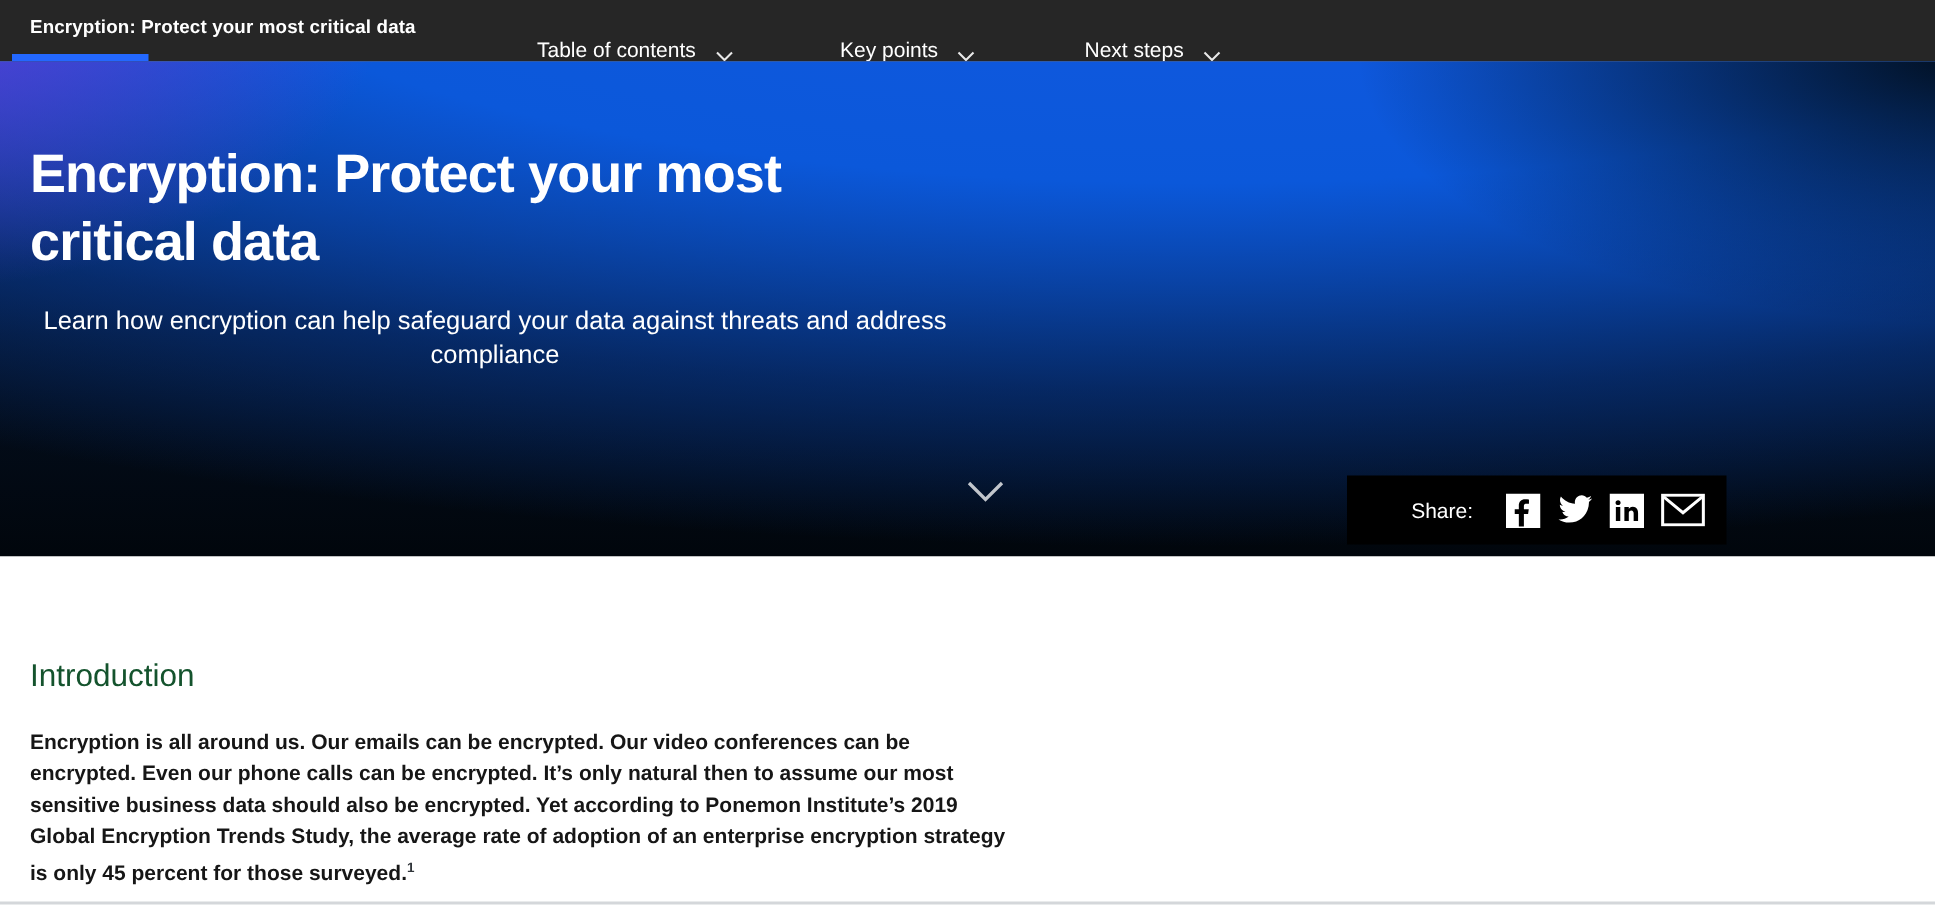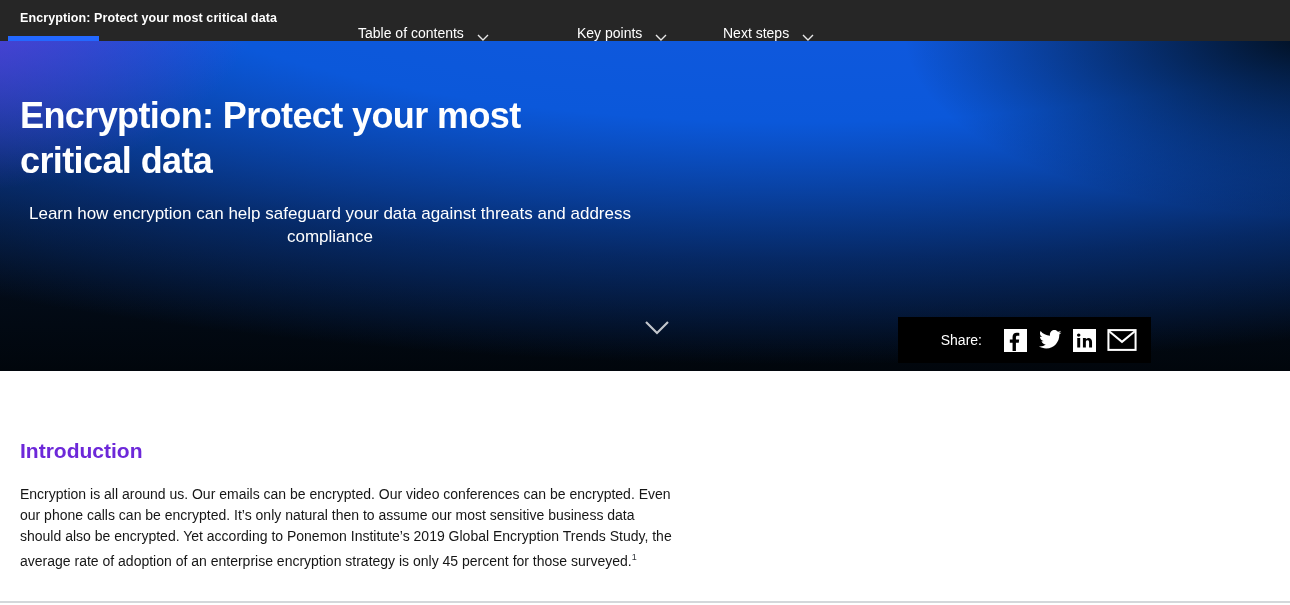--- a/index.html
+++ b/index.html
@@ -29,21 +29,21 @@
     background:#2368ff;
   }
   .nav-item {
     position:absolute; top:0; height:41px;
     display:flex; align-items:flex-end; gap:13px;
     color:#ffffff; font-size:14px; font-weight:400;
     cursor:pointer; white-space:nowrap;
   }
   .nav-item .chev { display:flex; align-items:center; }
   .nav-item-1 { left:358px; }
-  .nav-item-2 { left:560px;margin-left:17px; }
+  .nav-item-2 { left:560px; }
   .nav-item-3 { left:723px; }
 
   
   .hero {
     position:absolute; top:41px; left:0; width:1290px; height:330px;
     background:
       radial-gradient(55% 95% at 102% -2%, rgba(1,10,18,0.95) 0%, rgba(1,10,18,0) 58%),
       radial-gradient(42% 110% at -4% -18%, rgba(101,62,224,0.95) 0%, rgba(101,62,224,0) 58%),
       radial-gradient(150% 175% at 62% -42%, #1458e2 0%, #0b58da 38%, rgba(8,62,158,0.55) 62%, rgba(2,10,24,0) 80%),
       linear-gradient(to bottom, #0b2a66 0%, #041022 55%, #01060c 100%);
@@ -75,25 +75,25 @@
   }
   .share-icon { display:flex; align-items:center; cursor:pointer; }
 
   
   .intro {
     position:absolute; top:371px; left:0; width:1290px; height:234px;
     background:#ffffff;
   }
   .intro-heading {
     position:absolute; left:20px; top:68px;
-    font-size:21px; font-weight:700; color:#6d28d9;
+    font-size:21px; font-weight:400; color:#14532d;
   }
   .intro-paragraph {
     position:absolute; left:20px; top:113px; max-width:655px;
-    font-size:14px; font-weight:400; line-height:21px; color:#161616;
+    font-size:14px; font-weight:700; line-height:21px; color:#161616;
   }
   .intro-paragraph sup { font-size:9px; color:#30353a; }
   .bottom-divider {
     position:absolute; left:0; top:230px; width:1290px; height:2px;
     background:#d4d7da;
   }
 </style>
 </head>
 <body>
 

